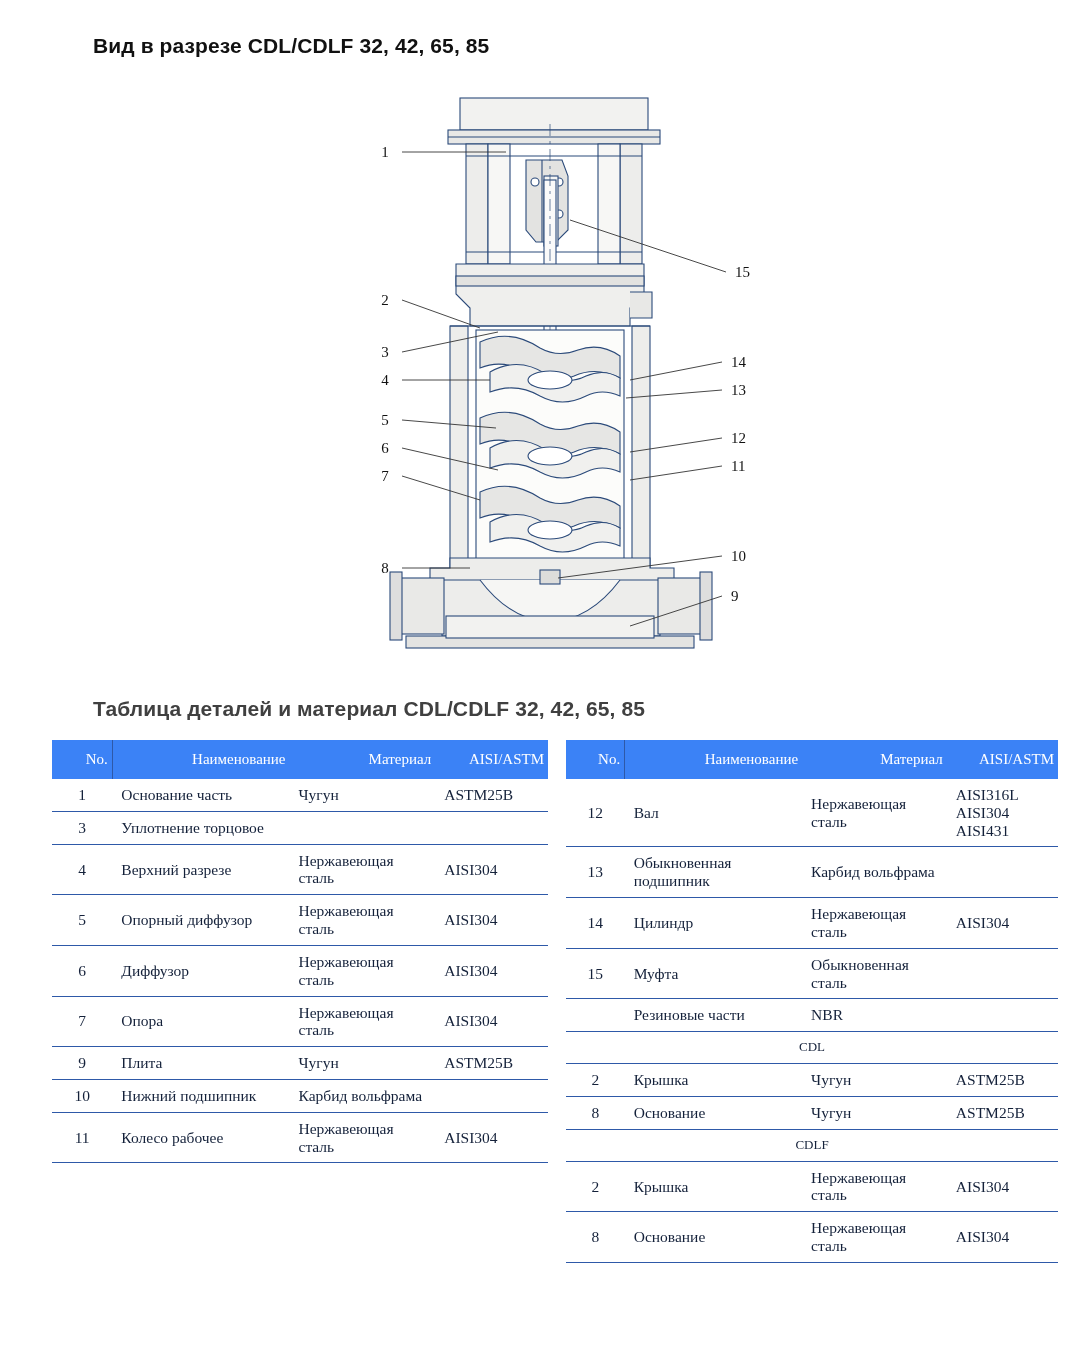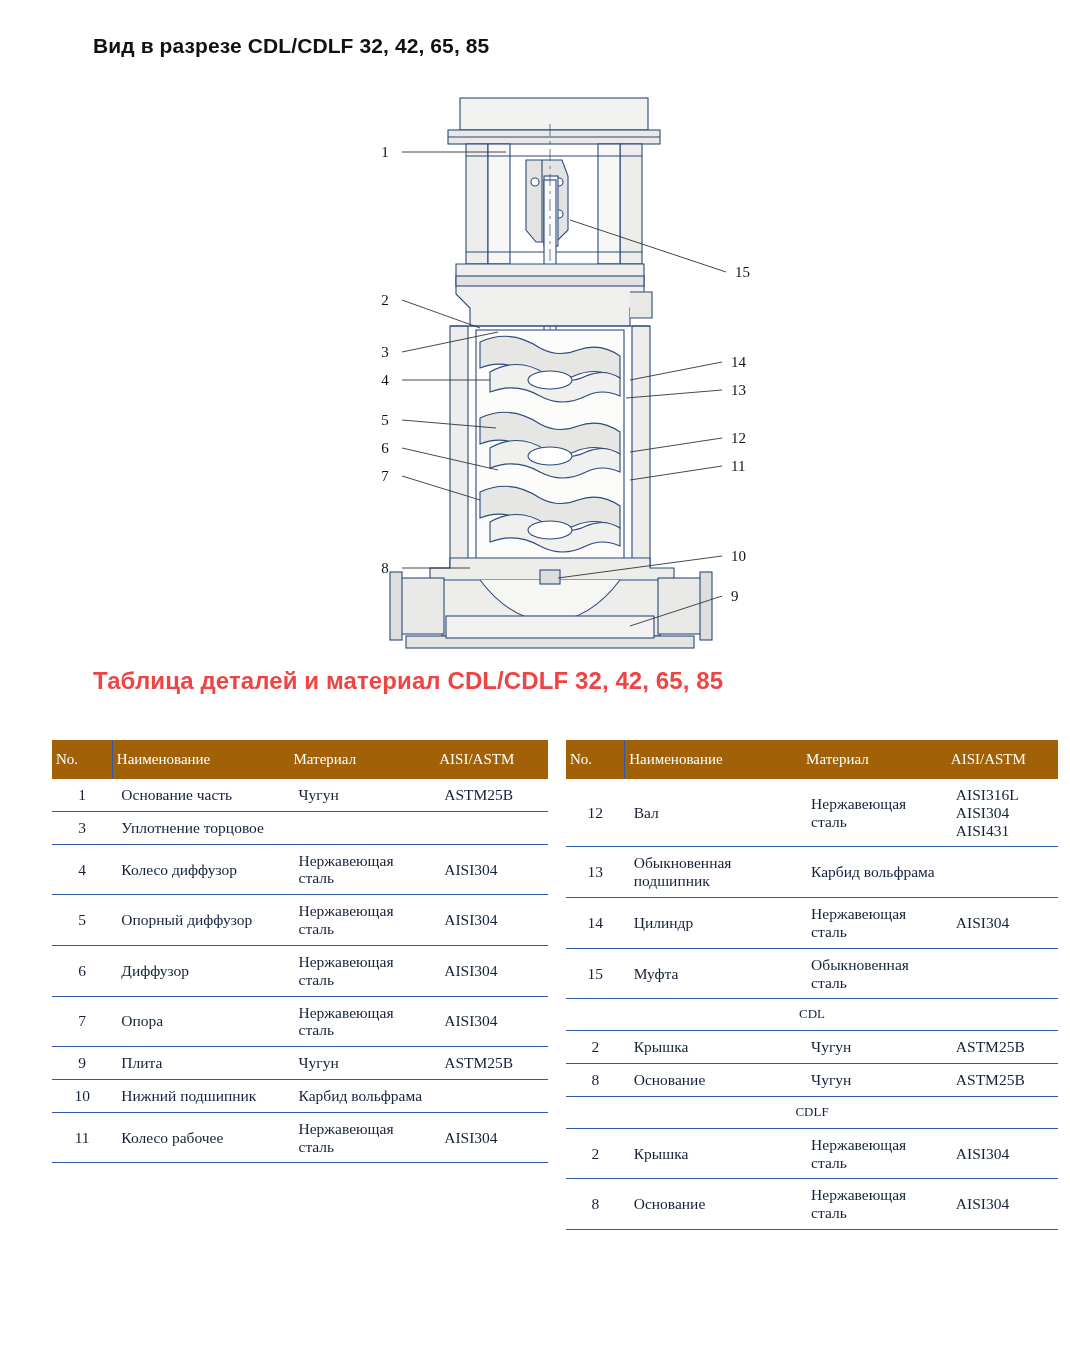--- a/index.html
+++ b/index.html
@@ -27,26 +27,26 @@
     margin: 0;
     font-family: "Liberation Sans", sans-serif;
     font-size: 21px;
     font-weight: bold;
     color: #111111;
     letter-spacing: 0.1px;
   }
   h2.table-title {
     position: absolute;
     left: 93px;
-    top: 667px;
+    top: 697px;
     margin: 0;
     font-family: "Liberation Sans", sans-serif;
-    font-size: 24px;
+    font-size: 21px;
     font-weight: bold;
-    color: #ef4444;
+    color: #404040;
     letter-spacing: 0.1px;
   }
   .drawing {
     position: absolute;
     left: 330px;
     top: 80px;
     width: 470px;
     height: 580px;
   }
   .drawing svg { display: block; }
@@ -68,26 +68,26 @@
     left: 52px;
     top: 0;
     width: 496px;
   }
   table.parts.right {
     left: 566px;
     top: 0;
     width: 492px;
   }
   table.parts th {
-    background: #a16207;
+    background: #3b82f6;
     color: #ffffff;
     font-weight: normal;
     font-size: 15px;
     padding: 11px 4px;
-    text-align: left;
+    text-align: right;
     border: none;
   }
   table.parts td {
     border-bottom: 1px solid #2e59a8;
     padding: 7px 9px;
     vertical-align: middle;
     line-height: 1.15;
     font-size: 15.5px;
   }
   table.parts tr.head-row th:nth-child(1) { width: 54px; }
@@ -239,21 +239,21 @@
           <td class="c-astm">ASTM25B</td>
         </tr>
         <tr>
           <td class="c-no cellpad-tall">3</td>
           <td class="c-name">Уплотнение торцовое</td>
           <td class="c-mat"></td>
           <td class="c-astm"></td>
         </tr>
         <tr>
           <td class="c-no cellpad-tall">4</td>
-          <td class="c-name">Колесо диффузор</td>
+          <td class="c-name">Верхний разрезе</td>
           <td class="c-mat">Нержавеющая сталь</td>
           <td class="c-astm">AISI304</td>
         </tr>
         <tr>
           <td class="c-no cellpad-tall">5</td>
           <td class="c-name">Опорный диффузор</td>
           <td class="c-mat">Нержавеющая сталь</td>
           <td class="c-astm">AISI304</td>
         </tr>
         <tr>
@@ -317,20 +317,26 @@
           <td class="c-mat">Нержавеющая сталь</td>
           <td class="c-astm">AISI304</td>
         </tr>
         <tr>
           <td class="c-no cellpad-tall">15</td>
           <td class="c-name">Муфта</td>
           <td class="c-mat">Обыкновенная сталь</td>
           <td class="c-astm"></td>
         </tr>
         <tr>
+          <td class="c-no cellpad-tall"></td>
+          <td class="c-name">Резиновые части</td>
+          <td class="c-mat">NBR</td>
+          <td class="c-astm"></td>
+        </tr>
+        <tr>
           <td class="group" colspan="4">CDL</td>
         </tr>
         <tr>
           <td class="c-no cellpad-tall">2</td>
           <td class="c-name">Крышка</td>
           <td class="c-mat">Чугун</td>
           <td class="c-astm">ASTM25B</td>
         </tr>
         <tr>
           <td class="c-no cellpad-tall">8</td>

